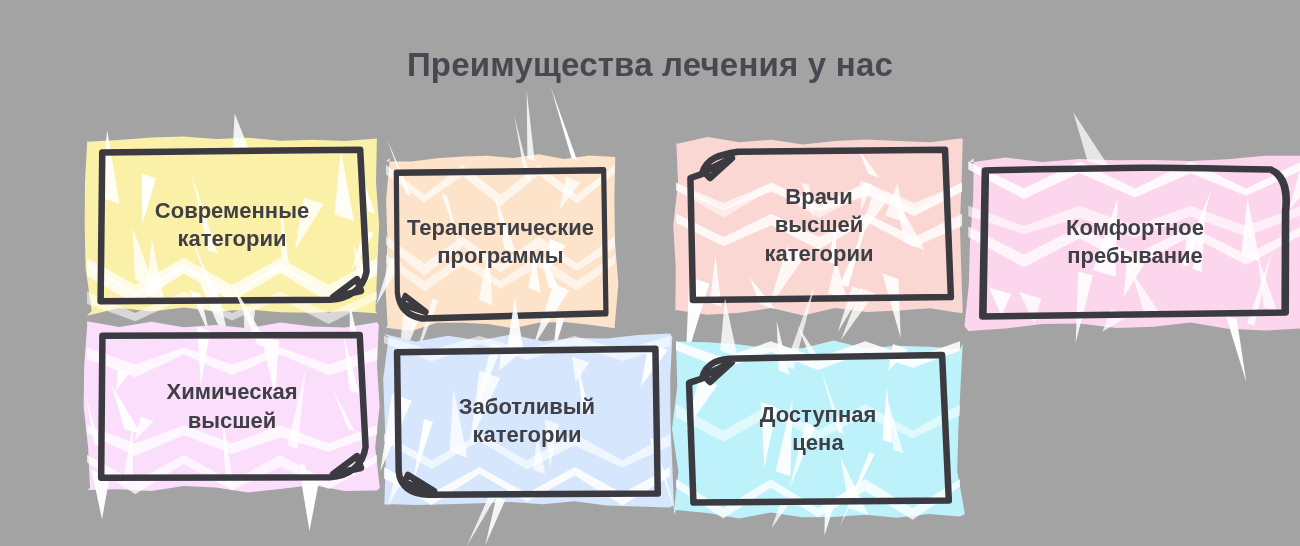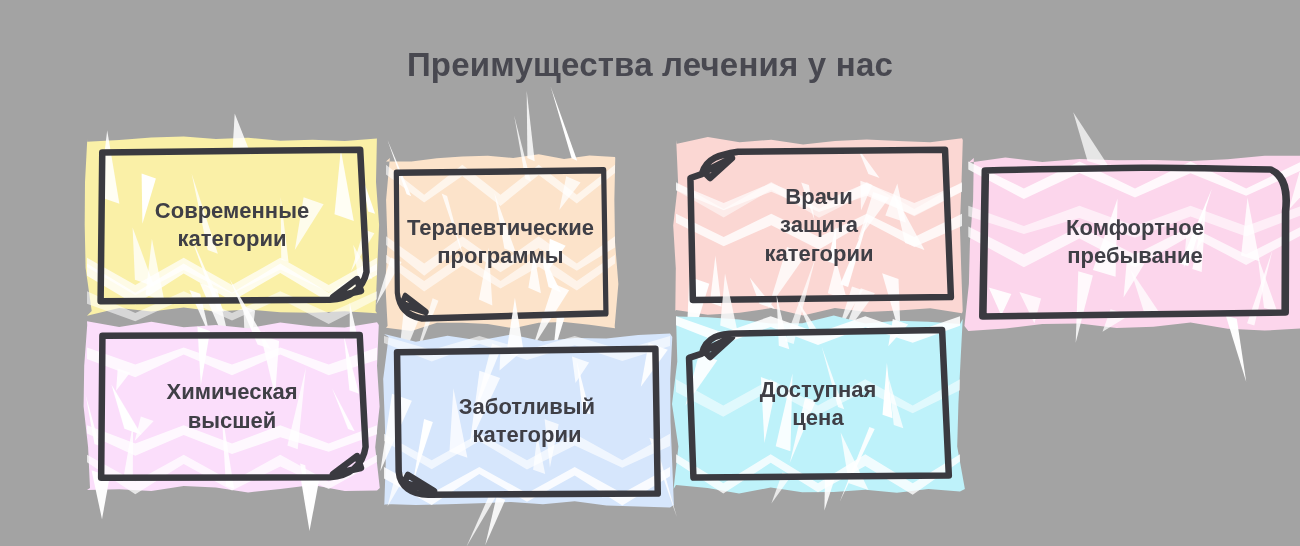--- a/index.html
+++ b/index.html
@@ -154,21 +154,21 @@
             <polygon points="73.4,155.8 89.2,161.3 63.7,129.4" fill="#ffffff" opacity="0.87"></polygon>
             <polygon points="219.1,95.1 238.6,102.0 207.4,44.5" fill="#ffffff" opacity="0.80"></polygon>
             <polygon points="196.1,125.2 212.5,130.9 214.7,190.1" fill="#ffffff" opacity="0.87"></polygon>
             <polygon points="-10.0,33.9 37.7,60.9 85.3,33.9 133.0,60.9 180.7,33.9 228.3,60.9 276.0,33.9 276.0,43.7 228.3,68.2 180.7,45.5 133.0,69.8 85.3,41.7 37.7,69.4 -10.0,42.3" fill="#ffffff" opacity="0.52"></polygon>
             <polygon points="-10.0,35.0 37.7,55.0 85.3,35.0 133.0,55.0 180.7,35.0 228.3,55.0 276.0,35.0 276.0,43.4 228.3,67.6 180.7,47.8 133.0,64.1 85.3,43.7 37.7,62.3 -10.0,42.2" fill="#ffffff" opacity="0.68"></polygon>
             <polygon points="-10.0,65.8 37.7,89.0 85.3,65.8 133.0,89.0 180.7,65.8 228.3,89.0 276.0,65.8 276.0,77.9 228.3,99.0 180.7,74.1 133.0,101.6 85.3,77.3 37.7,98.3 -10.0,74.8" fill="#ffffff" opacity="0.79"></polygon>
           </g>
           <path d="M 15.738889674842358 26.091434488445522 C 20 10, 34 6.5472972929477695, 52 3.7819613985717293 L 259.0523751214147 1.8543902523815632 L 264.89026293456556 149.06657522544265 L 6.882547436654567 152.02741495743393 L 4.4374402403831485 29.971541272848846 Z M 18 24 L 46 10 L 24 30 Z" fill="none" stroke="#3a3a40" stroke-width="6.5" stroke-linejoin="round" stroke-linecap="round"></path>
         </svg>
         <div class="card-label">Врачи
-защита
+высшей
 категории</div>
       </div>
       <div class="card" style="left: 980px; top: 166px; width: 310px; height: 152px;">
         <svg class="card-svg" viewBox="0 0 265 152" preserveAspectRatio="none">
           <g>
             <polygon points="-10.0,-3.3 21.7,-8.4 53.3,-4.0 85.0,-7.0 116.7,-5.8 148.3,-5.9 180.0,-4.9 211.7,-6.8 243.3,-10.2 275.0,-10.3 276.3,-8.0 274.7,34.0 279.7,76.0 278.2,118.0 276.7,160.0 275.0,162.4 243.3,164.6 211.7,162.7 180.0,156.5 148.3,160.7 116.7,162.0 85.0,157.5 53.3,158.0 21.7,162.5 -10.0,164.9 -13.3,160.0 -9.5,118.0 -8.6,76.0 -5.9,34.0 -5.3,-8.0" fill="#fcd6ec"></polygon>
             <polygon points="181.5,103.1 189.5,105.9 193.3,35.7" fill="#ffffff" opacity="0.85"></polygon>
             <polygon points="125.6,92.9 140.4,98.1 122.7,131.6" fill="#ffffff" opacity="0.82"></polygon>
             <polygon points="33.6,126.1 52.2,132.6 46.5,157.2" fill="#ffffff" opacity="0.78"></polygon>
             <polygon points="171.2,97.7 178.0,100.1 198.2,22.7" fill="#ffffff" opacity="0.98"></polygon>
@@ -244,21 +244,21 @@
             <polygon points="139.1,124.8 151.2,129.1 143.3,90.3" fill="#ffffff" opacity="0.73"></polygon>
             <polygon points="-10.0,88.8 37.7,115.3 85.3,88.8 133.0,115.3 180.7,88.8 228.3,115.3 276.0,88.8 276.0,100.9 228.3,122.8 180.7,100.4 133.0,124.6 85.3,95.9 37.7,124.3 -10.0,95.9" fill="#ffffff" opacity="0.63"></polygon>
             <polygon points="-10.0,121.9 37.7,148.3 85.3,121.9 133.0,148.3 180.7,121.9 228.3,148.3 276.0,121.9 276.0,131.2 228.3,160.4 180.7,130.4 133.0,156.7 85.3,129.1 37.7,160.1 -10.0,133.4" fill="#ffffff" opacity="0.84"></polygon>
             <polygon points="-10.0,-9.1 37.7,5.0 85.3,-9.1 133.0,5.0 180.7,-9.1 228.3,5.0 276.0,-9.1 276.0,0.9 228.3,16.1 180.7,0.3 133.0,14.9 85.3,-1.3 37.7,16.5 -10.0,-2.1" fill="#ffffff" opacity="0.59"></polygon>
           </g>
           <path d="M 3.0558155052363873 7.259271110594272 L 261.4007794447243 3.760647264122963 L 263.7427317880094 148.58485386818649 L 34.84036060348153 149.78892760872841 C 18 150, 6 142, 4.683336167782545 126.29009575396776 Z M 14 130 L 40 146 L 10 138 Z" fill="none" stroke="#3a3a40" stroke-width="6.5" stroke-linejoin="round" stroke-linecap="round"></path>
         </svg>
         <div class="card-label">Заботливый
 категории</div>
       </div>
-      <div class="card" style="left: 686px; top: 327px; width: 264px; height: 154px;">
+      <div class="card" style="left: 686px; top: 352px; width: 264px; height: 154px;">
         <svg class="card-svg" viewBox="0 0 264 154" preserveAspectRatio="none">
           <g>
             <polygon points="-10.0,-10.5 21.6,-9.8 53.1,-7.5 84.7,-3.4 116.2,-3.7 147.8,-11.6 179.3,-3.6 210.9,-6.3 242.4,-5.2 274.0,-3.0 276.7,-8.0 274.5,34.5 272.4,77.0 271.2,119.5 278.9,162.0 274.0,164.6 242.4,162.0 210.9,165.8 179.3,162.7 147.8,164.9 116.2,165.3 84.7,160.6 53.1,166.4 21.6,160.9 -10.0,158.1 -12.4,162.0 -7.6,119.5 -14.0,77.0 -8.7,34.5 -9.9,-8.0" fill="#bef2fa"></polygon>
             <polygon points="96.4,145.4 105.5,148.5 85.4,176.4" fill="#ffffff" opacity="0.75"></polygon>
             <polygon points="206.8,-7.9 222.2,-2.5 202.3,19.2" fill="#ffffff" opacity="0.93"></polygon>
             <polygon points="207.8,97.9 217.3,101.3 202.3,49.7" fill="#ffffff" opacity="0.77"></polygon>
             <polygon points="139.0,148.4 148.7,151.8 138.4,183.5" fill="#ffffff" opacity="0.89"></polygon>
             <polygon points="89.7,119.2 104.4,124.3 106.5,46.6" fill="#ffffff" opacity="0.89"></polygon>
             <polygon points="92.8,18.7 103.3,22.3 90.6,-31.6" fill="#ffffff" opacity="0.86"></polygon>
             <polygon points="34.2,-1.6 51.5,4.5 39.0,-53.5" fill="#ffffff" opacity="0.82"></polygon>

